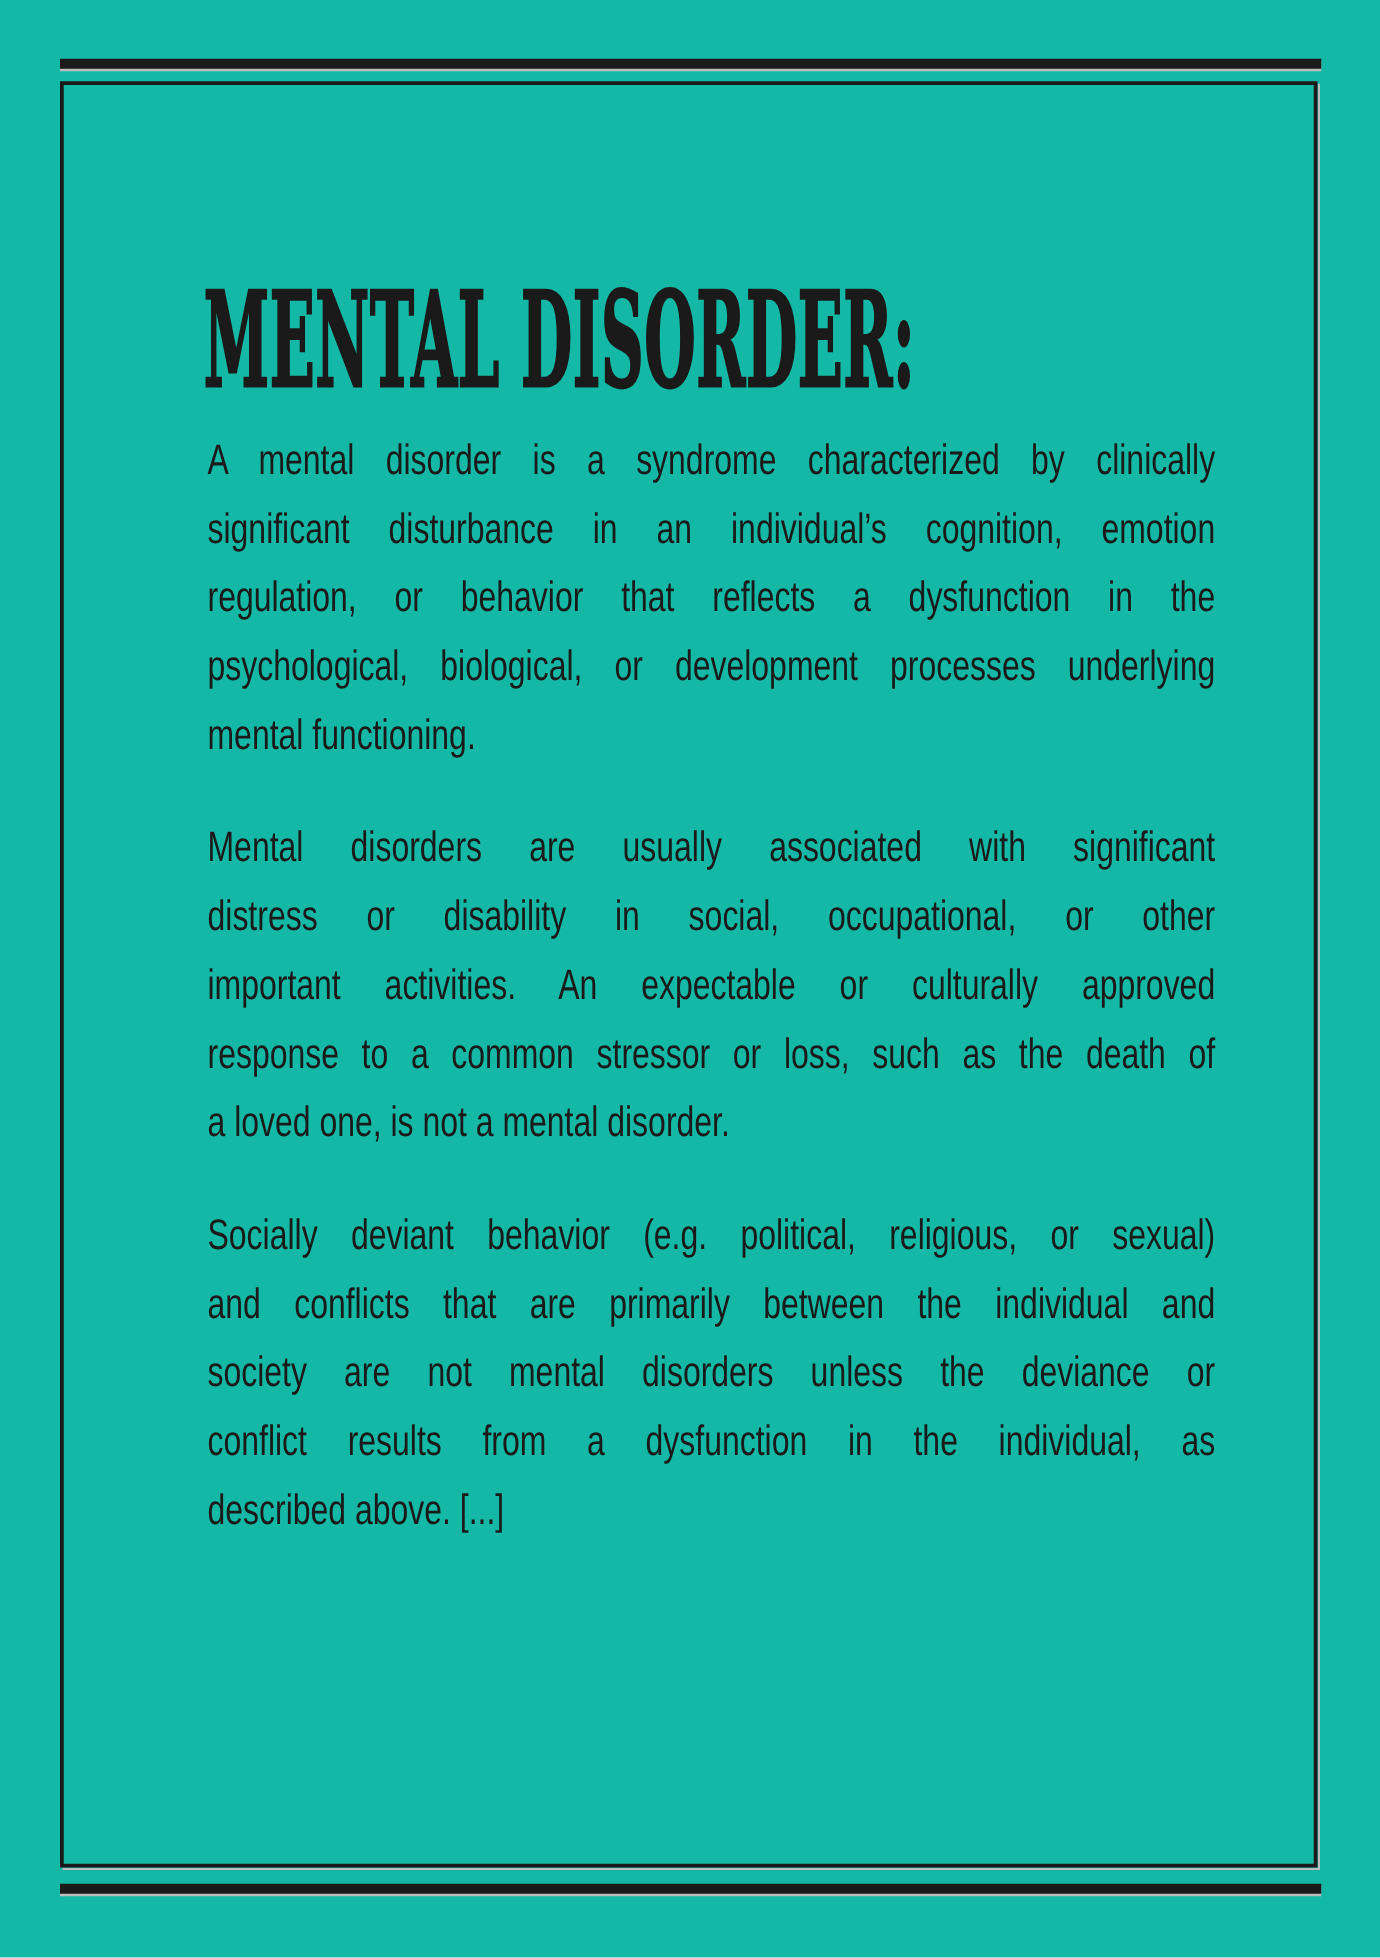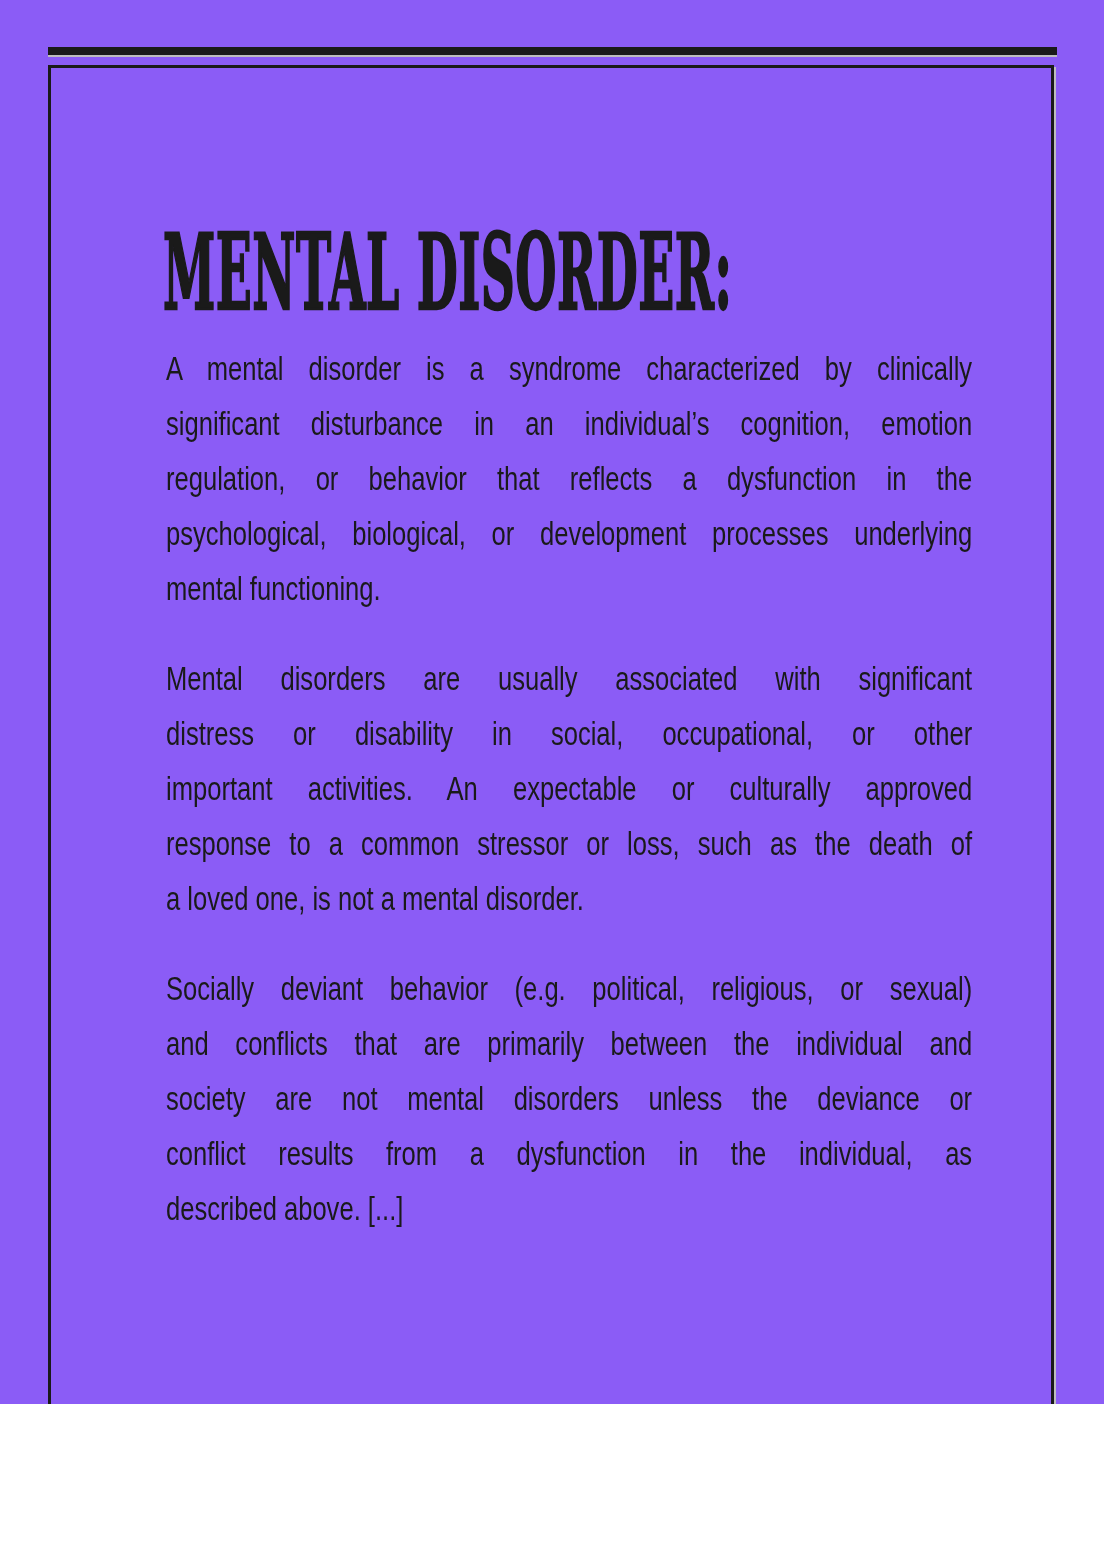--- a/index.html
+++ b/index.html
@@ -4,22 +4,22 @@
 <style>
   :root {
     --ink: #1a1a1a;
     --shadow: #bdbdbd;
   }
   * { margin: 0; padding: 0; box-sizing: border-box; }
   html, body { background: #ffffff; }
   .page {
     position: relative;
     width: 1104px;
-    height: 1404px;
-    background: #8b5cf6;
+    height: 1566px;
+    background: #14b8a6;
     overflow: hidden;
     font-family: "Liberation Sans", sans-serif;
     color: var(--ink);
   }
   .rule {
     position: absolute;
     left: 48px;
     width: 1009px;
     height: 8px;
     background: var(--ink);

